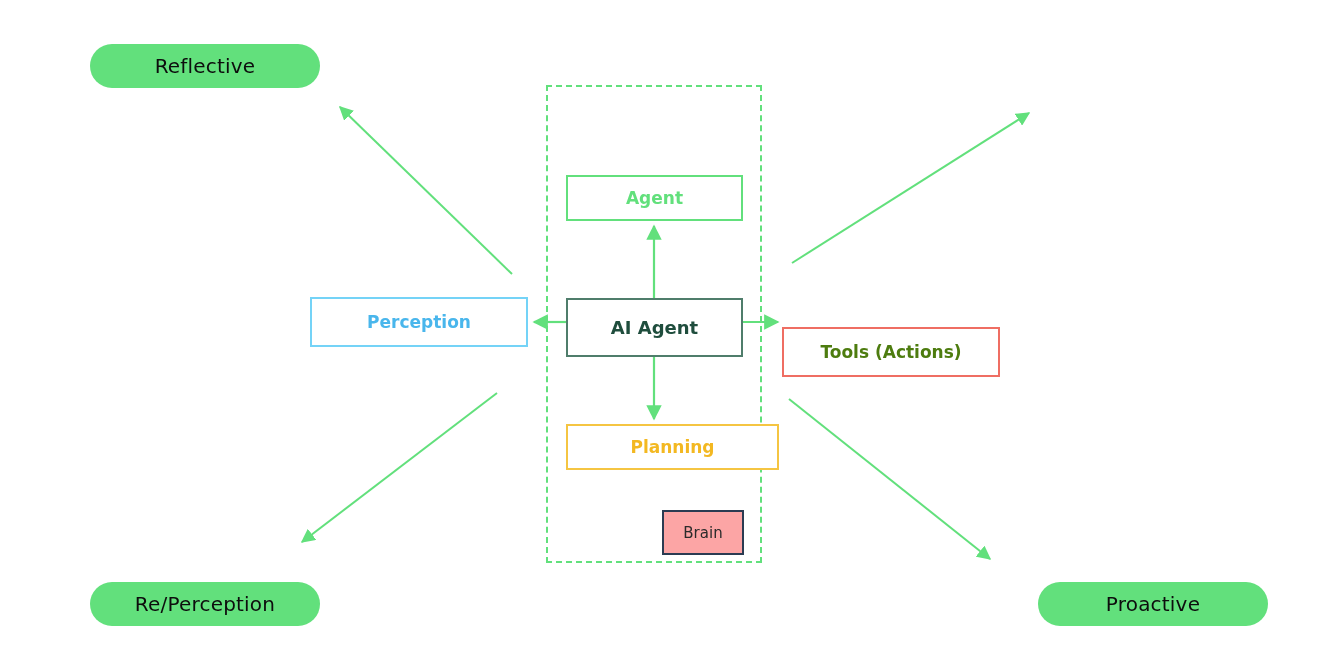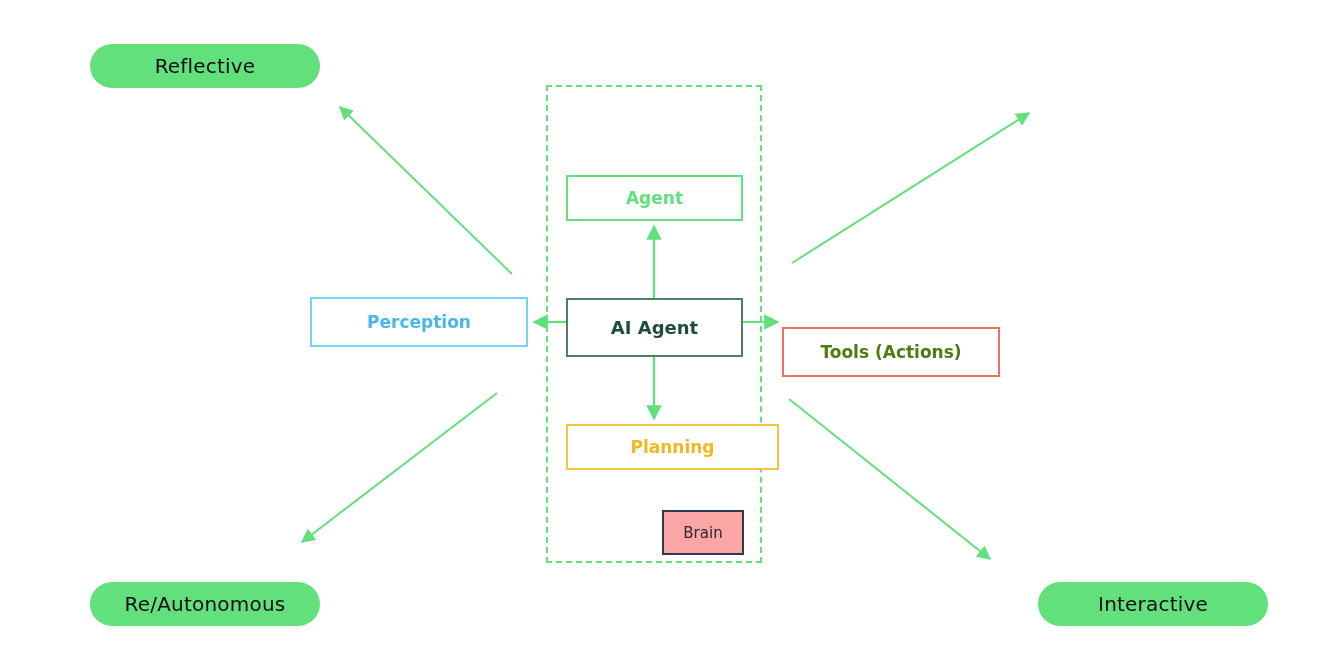--- a/index.html
+++ b/index.html
@@ -133,24 +133,24 @@
       <line x1="789" y1="399" x2="990" y2="559"></line>
     </g>
   </svg>
 
   <div class="boundary"></div>
 
   <div class="pill pill-tl">
     <span>Reflective</span>
   </div>
   <div class="pill pill-bl">
-    <span>Re/Autonomous</span>
+    <span>Re/Perception</span>
   </div>
   <div class="pill pill-br">
-    <span>Interactive</span>
+    <span>Proactive</span>
   </div>
 
   <div class="node node-memory">
     <span>Agent</span>
   </div>
 
   <div class="node node-agent">
     <span>AI Agent</span>
   </div>
 

